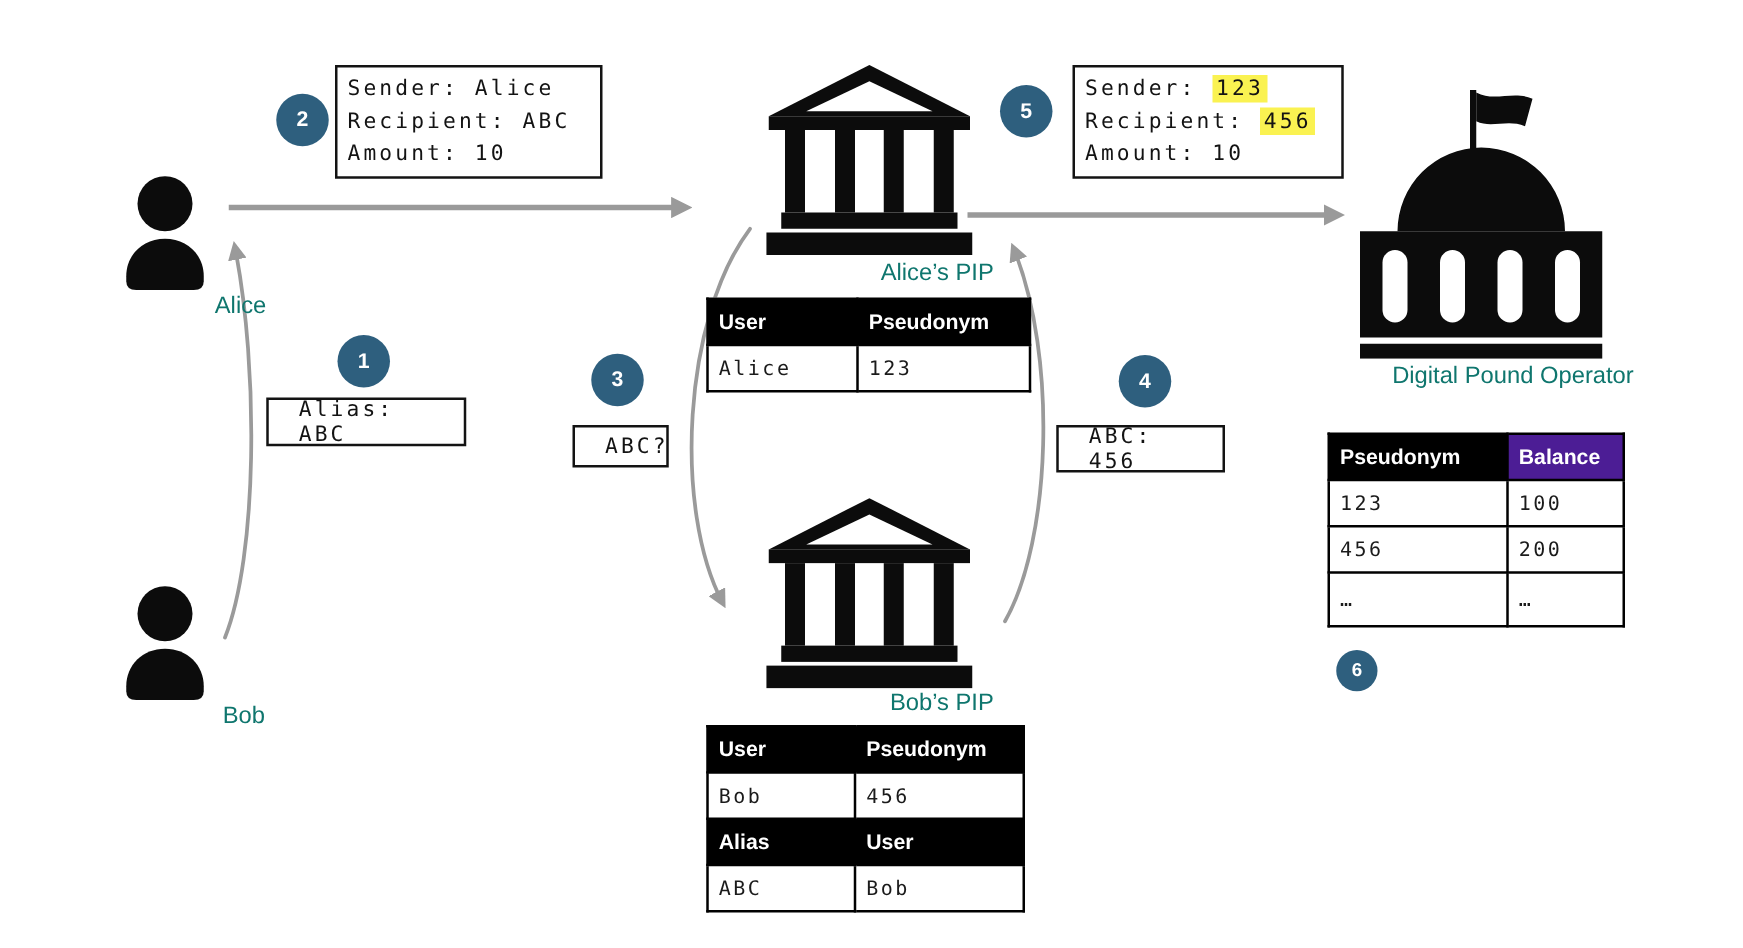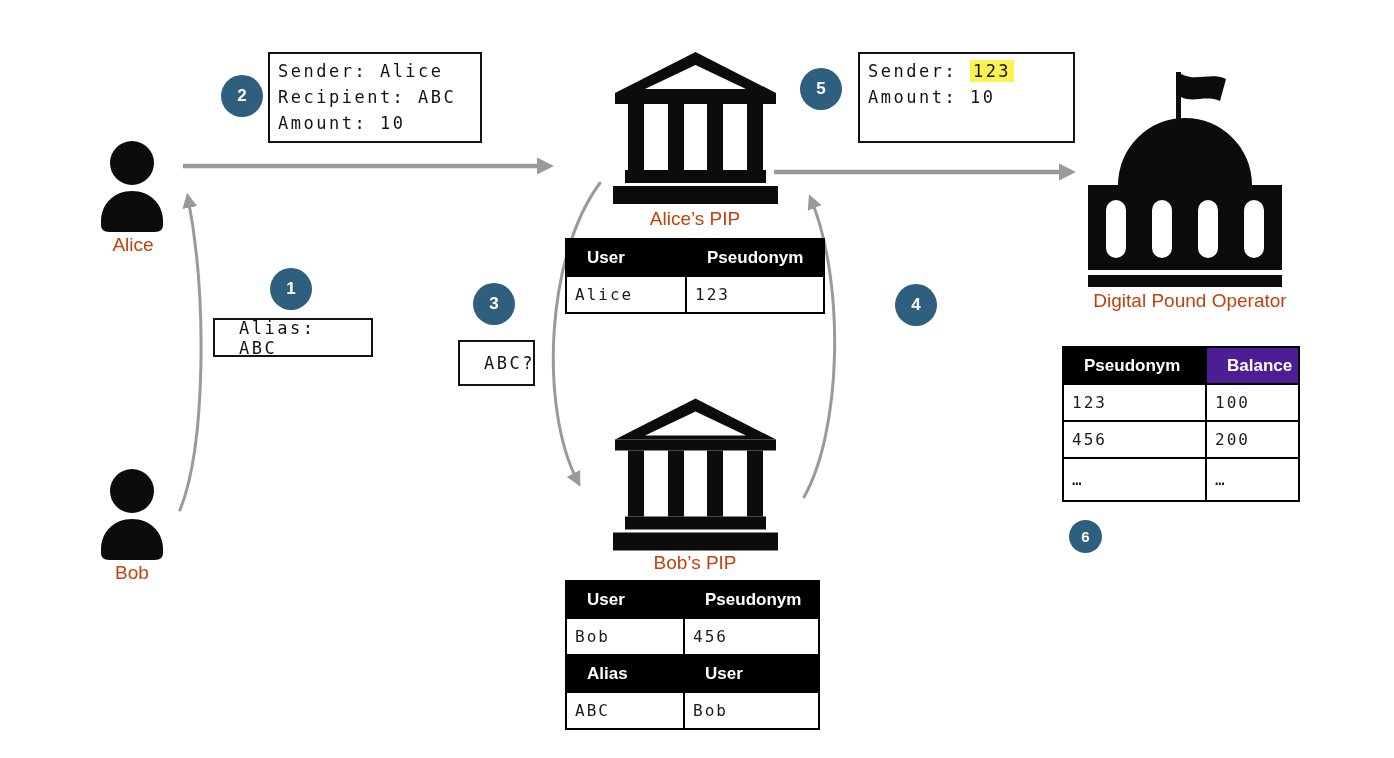--- a/index.html
+++ b/index.html
@@ -1,34 +1,34 @@
 <!DOCTYPE html>
 <html><head>
 <meta charset="utf-8">
 <style>
   html,body{margin:0;padding:0;background:#fff;}
   .canvas{position:relative;width:1394px;height:758px;background:#fff;overflow:hidden;
           font-family:"Liberation Sans",sans-serif;}
   svg.arrows{position:absolute;left:0;top:0;}
   .icon{position:absolute;}
-  .actor-label{position:absolute;text-align:center;font-size:19px;color:#c2410c;}
+  .actor-label{position:absolute;text-align:right;font-size:19px;color:#0f766e;}
   .step-circle{position:absolute;width:42px;height:42px;border-radius:50%;
                display:flex;align-items:center;justify-content:center;
                color:#fff;font-weight:bold;font-size:17px;}
   .step-circle.small{width:33px;height:33px;font-size:15px;}
   .mbox{position:absolute;background:#fff;border:2.5px solid #131313;color:#131313;
         font-family:"DejaVu Sans Mono","Liberation Mono",monospace;
         font-size:17px;letter-spacing:2.5px;box-sizing:border-box;}
   .mbox.multi{padding:4px 8px;line-height:26px;}
   .mbox.single{display:flex;align-items:center;padding:0 24px;}
   .hl{padding:1px 3px;}
   .dtable{position:absolute;border-collapse:collapse;table-layout:fixed;background:#fff;}
   .dtable th{background:#000;color:#fff;font-family:"Liberation Sans",sans-serif;
              font-size:17px;font-weight:bold;text-align:left;
-             padding:4px 20px;border:2px solid #000;height:37px;box-sizing:border-box;}
+             padding:4px 8px;border:2px solid #000;height:37px;box-sizing:border-box;}
   .dtable td{font-family:"DejaVu Sans Mono","Liberation Mono",monospace;font-size:16px;
              letter-spacing:2px;color:#1b1b1b;text-align:left;
              padding:4px 8px;border:2px solid #000;height:37px;box-sizing:border-box;}
   .note-text{position:absolute;font-size:19px;line-height:28px;color:#161616;}
 </style>
 </head>
 <body>
 
 <div class="canvas">
 
@@ -110,33 +110,37 @@
       <tr>
         <td>Alice</td>
         <td>123</td>
       </tr>
     </tbody>
   </table>
 
   <div class="step-circle" style="left: 473px; top: 283px; background: rgb(46, 95, 126);">
       <span>3</span>
     </div>
-  <div class="mbox single" style="left:458px;top:340px;width:77px;height:46px;">
+  <div class="mbox single" style="left:458px;top:340px;width:77px;height:34px;">
     <span>ABC?</span>
   </div>
 
   <div class="step-circle" style="left: 895px; top: 284px; background: rgb(46, 95, 126);">
       <span>4</span>
     </div>
+  <div class="mbox single" style="left:845px;top:340px;width:135px;height:38px;">
+    <span>ABC: 456</span>
+  </div>
 
   <div class="step-circle" style="left: 800px; top: 68px; background: rgb(46, 95, 126);">
       <span>5</span>
     </div>
   <div class="mbox multi" style="left:858px;top:52px;width:217px;height:91px;">
     <div><span>Sender: </span><span class="hl" style="background: rgb(250, 242, 81);">123</span></div>
+    <div><span>Recipient: </span><span class="hl" style="background: rgb(250, 242, 81);">456</span></div>
     <div><span>Amount: </span><span>10</span></div>
   </div>
 
   <svg class="icon" style="left:613px;top:397px;" width="165" height="155" viewBox="0 0 165 152">
     <g fill="#0c0c0c">
       <polygon points="82.5,0 163,41 2,41"></polygon>
       <polygon points="82.5,13 133,37 32,37" fill="#ffffff"></polygon>
       <rect x="2" y="41" width="161" height="11"></rect>
       <rect x="15" y="52" width="16" height="66"></rect>
       <rect x="55" y="52" width="16" height="66"></rect>

